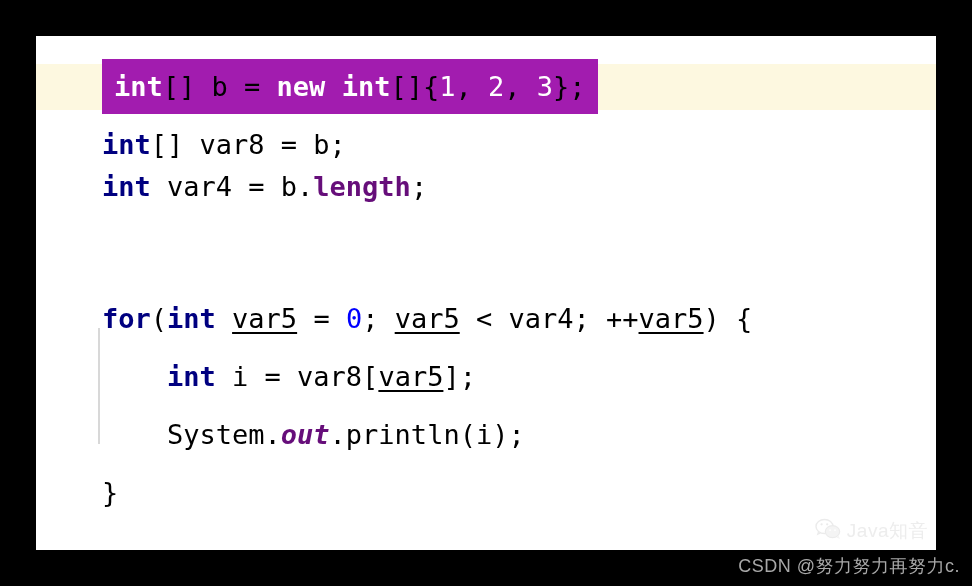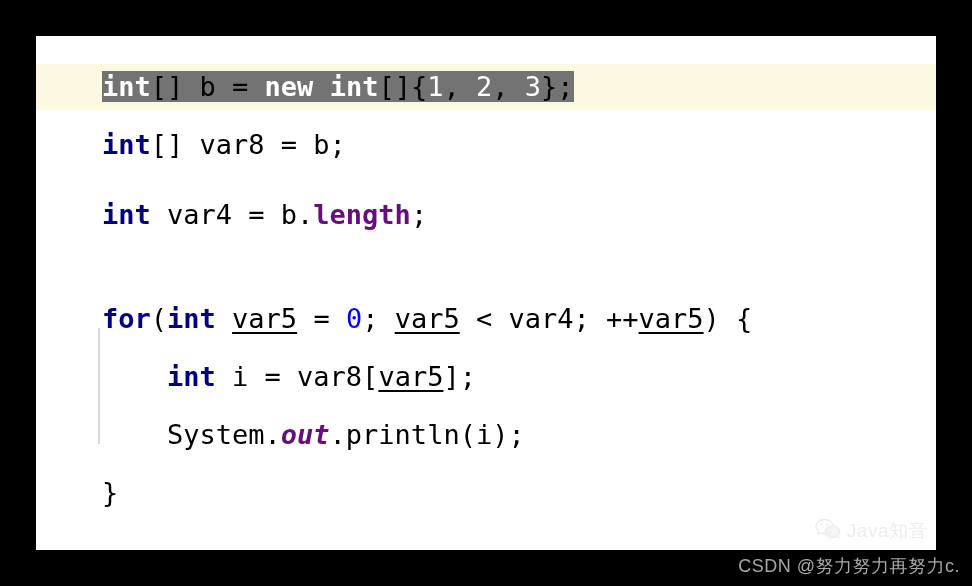--- a/index.html
+++ b/index.html
@@ -63,32 +63,32 @@
     height: 46px;
     line-height: 46px;
     white-space: pre;
     font-size: 27px;
     font-family: "DejaVu Sans Mono", "Liberation Mono", monospace;
     color: #000000;
     letter-spacing: 0px;
   }
   .l0 { top: 28px;  }
   .l1 { top: 86px;  }
-  .l2 { top: 156px; }
+  .l2 { top: 128px; }
   .l3 { top: 202px; }
   .l4 { top: 260px; text-align: center; }
   .l5 { top: 318px; }
   .l6 { top: 376px; }
   .l7 { top: 434px; }
 
   
   .sel {
-    background: #737373;
+    background: #a21caf;
     color: #ffffff;
-    padding: 0;
+    padding: 12px;
   }
   .sel .kw { color: #ffffff; font-weight: bold; }
   .sel .num { color: #ffffff; font-weight: normal; }
 
   .kw      { color: #000080; font-weight: bold; }
   .num     { color: #0000ff; }
   .field   { color: #660e7a; font-weight: bold; }
   .static  { color: #660e7a; font-weight: bold; font-style: italic; }
   .localvar{ color: #000000; text-decoration: underline; text-underline-offset: 4px; }
   .plain   { color: #000000; }

